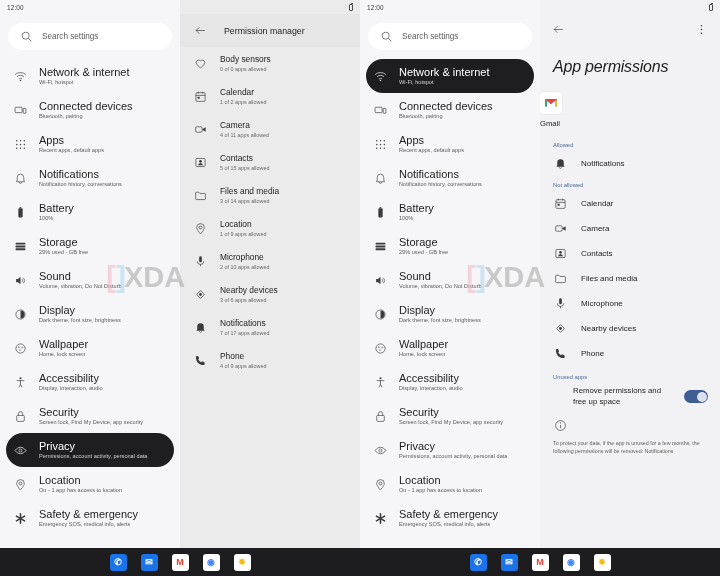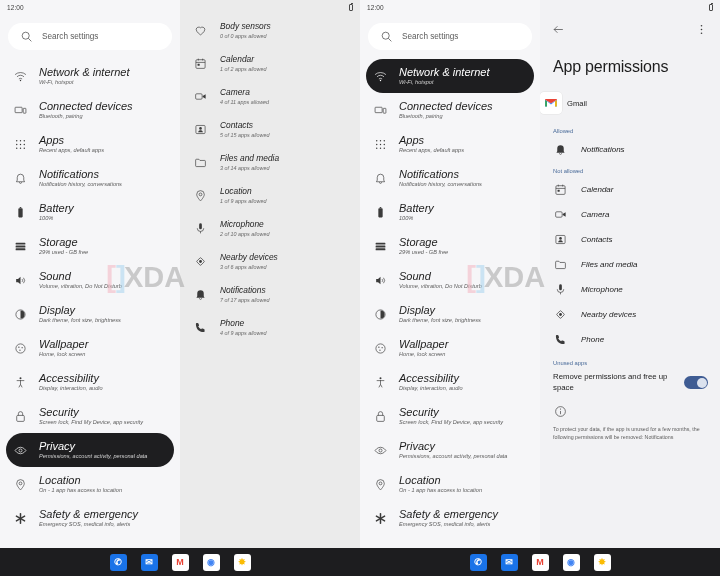--- a/index.html
+++ b/index.html
@@ -57,21 +57,20 @@
   }
   .searchbar .ph { font-size: 8.2px; color: #5b5b5b; }
 
   
   .rows { padding-top: 9px; }
   .row {
     display: flex; align-items: center;
     gap: 11px;
     padding: 6px 10px 6px 13px;
     min-height: 34px;
-    font-style: italic;
   }
   .row .txt { display: flex; flex-direction: column; gap: 1px; }
   .row .t1 { font-size: 11px; color: #1d1d1d; line-height: 1.15; }
   .row .t2 { font-size: 5.6px; color: #5d5d5d; line-height: 1.2; }
   .row.sel {
     background: #1e1e20;
     border-radius: 18px;
     margin: 0 6px;
     padding-left: 7px;
   }
@@ -100,24 +99,25 @@
   .p4hdr {
     height: 30px;
     display: flex; align-items: center;
     justify-content: space-between;
     padding: 0 11px;
   }
   .bigtitle {
     font-size: 16px; color: #1d1d1d;
     padding: 14px 13px 0 13px;
     letter-spacing: -.2px;
+    font-style: italic;
   }
   .appblock {
-    display: flex; flex-direction: row;
-    align-items: center; gap: 5px;
+    display: flex; flex-direction: column;
+    gap: 5px;
     margin-top: 16px;
   }
   .gicon {
     width: 22px; height: 22px;
     background:#fff; border-radius: 4px;
     display:flex; align-items:center; justify-content:center;
     box-shadow: 0 0 0 .5px #e2e2e2;
   }
   .appname { font-size: 7.6px; color: #222; }
   .grphdr {
@@ -125,21 +125,21 @@
     padding: 0 13px 3px 13px;
   }
   .p4rows .row { min-height: 25px; padding: 4px 13px; gap: 13px; }
   .p4rows .t1 { font-size: 8px; }
 
   .toggrow {
     display: flex; align-items: center;
     justify-content: space-between;
     padding: 3px 12px 3px 13px; gap: 8px;
   }
-  .toggrow .lab { font-size: 7.8px; color: #1d1d1d; line-height: 1.35; max-width: 120px; }
+  .toggrow .lab { font-size: 7.8px; color: #1d1d1d; line-height: 1.35; max-width: 120px; margin-left: 20px; }
   .switch {
     width: 24px; height: 13px;
     border-radius: 7px; background: #3f5c93;
     position: relative; flex: none;
   }
   .switch::after {
     content:''; position: absolute;
     right: 1.5px; top: 1.5px;
     width: 10px; height: 10px;
     border-radius: 50%; background: #dbe2ee;
@@ -390,20 +390,29 @@
             <span class="t2">Emergency SOS, medical info, alerts</span>
           </span>
         </div>
       </div>
   </div>
 
   <div class="panel p2">
     <div class="statusbar">
       <span></span>
       <span class="batt"></span>
+    </div>
+    <div class="apphdr">
+      <span class="ico">
+        <svg viewBox="0 0 24 24">
+            <line x1="20" y1="12" x2="4" y2="12"></line>
+            <polyline points="10,6 4,12 10,18"></polyline>
+          </svg>
+      </span>
+      <span class="ttl">Permission manager</span>
     </div>
     <div class="p2rows" id="p2rows">
         <div class="row">
           <span class="ico">
             <svg viewBox="0 0 24 24">
               <path d="M12 20s-8-5-8-10.2A4.8 4.8 0 0 1 12 7a4.8 4.8 0 0 1 8 2.8C20 15 12 20 12 20z"></path>
             </svg>
           </span>
           <span class="txt">
             <span class="t1">Body sensors</span>

